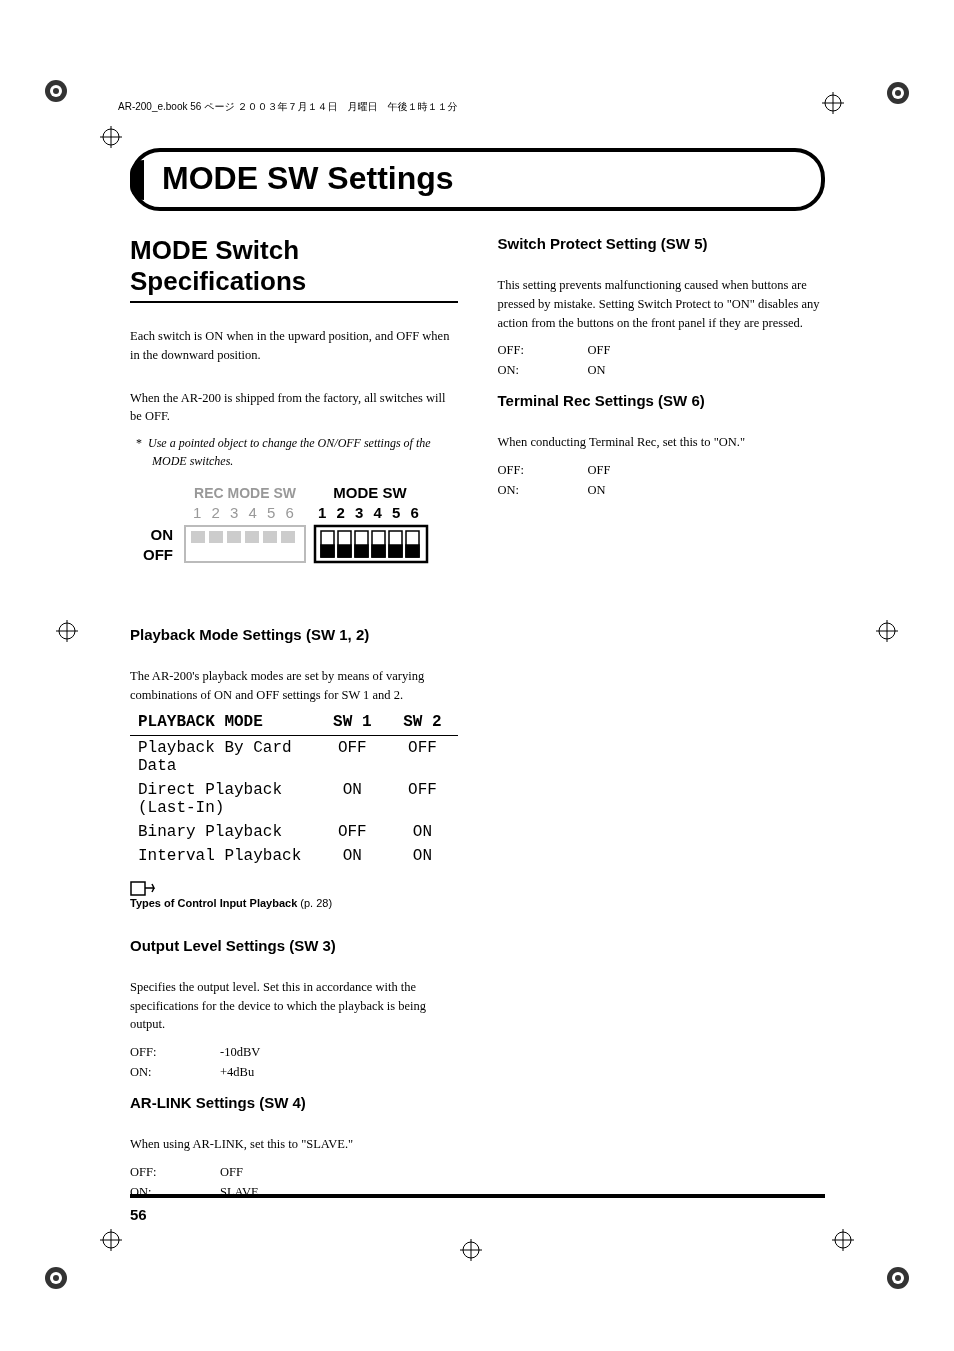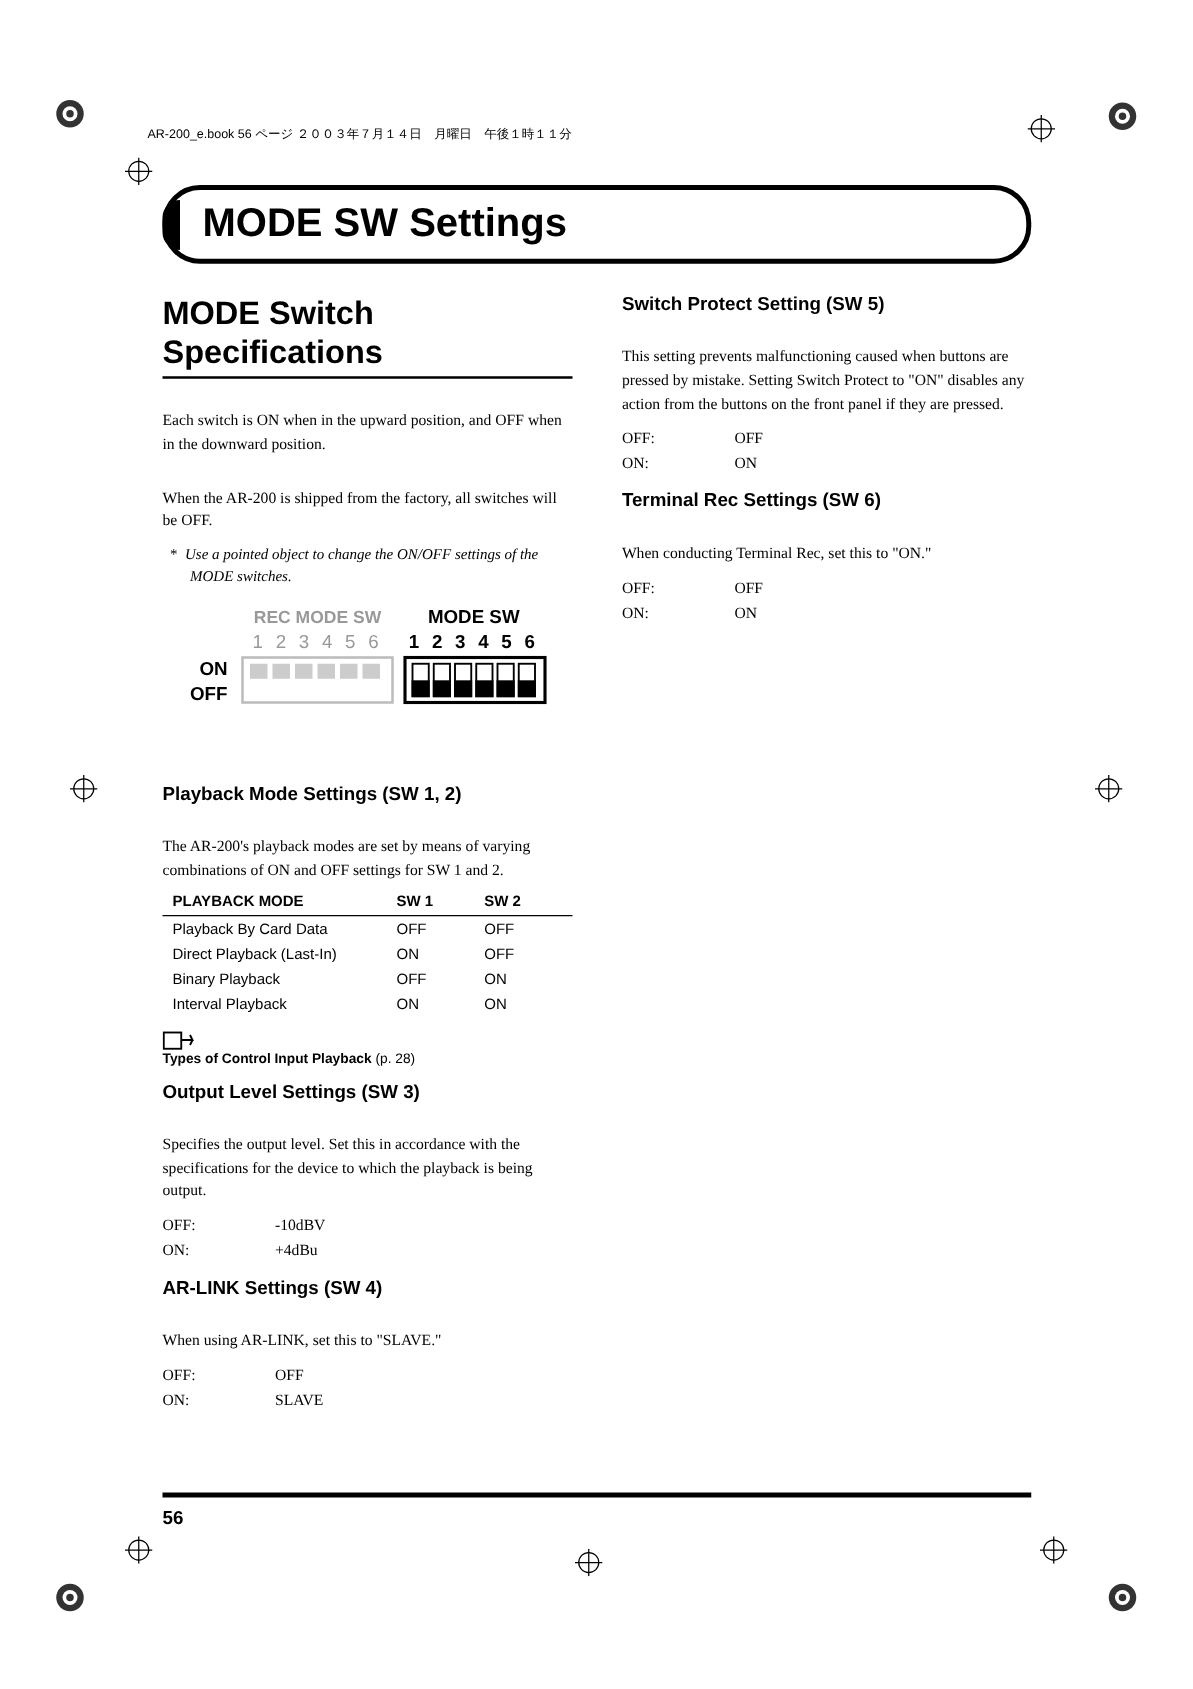--- a/index.html
+++ b/index.html
@@ -114,63 +114,62 @@
       text-indent: -16px;
       margin-bottom: 14px;
     }
     .note-text .star {
       font-style: normal;
       margin-right: 6px;
     }
     
     .diagram {
       margin: 8px 0 20px 0;
-      text-align: center;
     }
     
     .subsection-title {
       font-family: Arial, sans-serif;
       font-size: 15px;
       font-weight: bold;
       margin-bottom: 8px;
       margin-top: 12px;
     }
     
     .table {
       width: 100%;
-      font-family: Liberation Sans, sans-serif;
-      font-size: 12px;
+      font-family: Liberation Mono, monospace;
+      font-size: 16px;
       margin-bottom: 10px;
     }
     .table-header {
       display: flex;
       border-bottom: 1.5px solid #000;
       padding-bottom: 4px;
       font-weight: bold;
     }
     .table-row {
       display: flex;
       padding: 3px 0;
     }
     .col-mode { flex: 2.3; padding-left: 8px; }
-    .col-sw { flex: 0.9; text-align: left; }
+    .col-sw { flex: 0.9; text-align: center; }
     
     .icon-ref {
       display: inline-block;
       width: 28px;
       height: 18px;
       vertical-align: middle;
       margin-right: 4px;
     }
     
     .ref-text {
       font-family: Arial, sans-serif;
       font-size: 11px;
       font-weight: bold;
-      margin-bottom: 12px;
+      margin-bottom: 28px;
     }
     .ref-text .page-ref {
       font-weight: normal;
     }
     
     .kv-row {
       display: flex;
       font-size: 12.5px;
       line-height: 1.6;
     }

